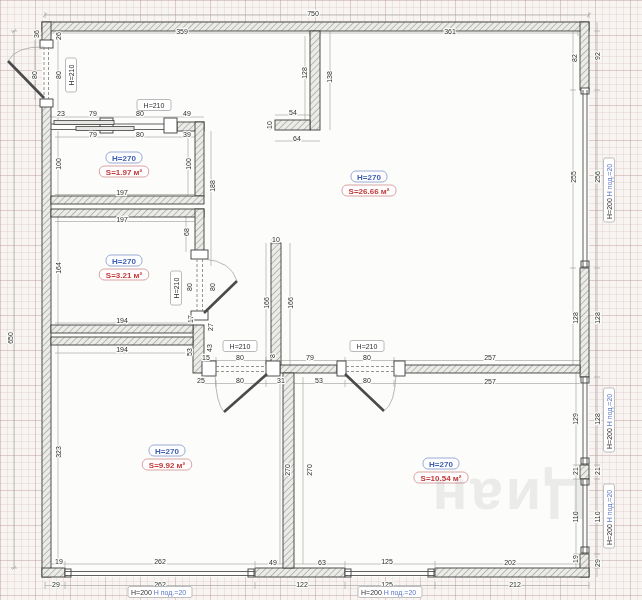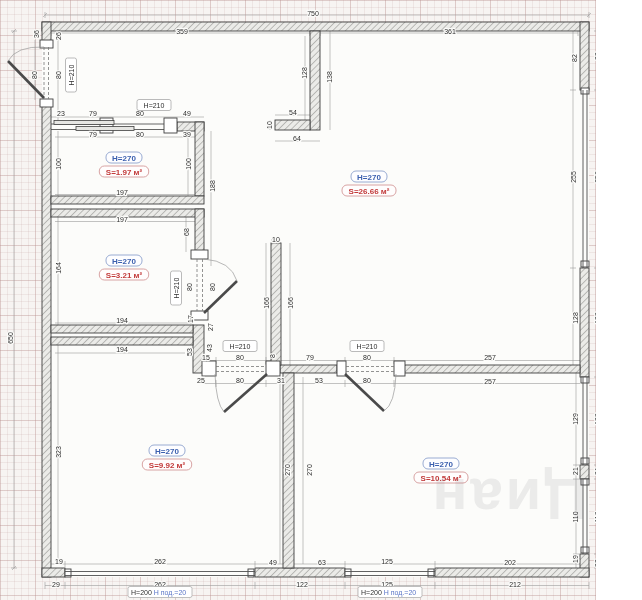--- a/index.html
+++ b/index.html
@@ -1,17 +1,17 @@
 <!DOCTYPE html>
 <html><head>
 <meta charset="utf-8">
 <style>
   html,body{margin:0;padding:0;}
   .stage{
-    position:relative;width:596px;height:600px;overflow:hidden;
+    position:relative;width:642px;height:600px;overflow:hidden;
     background-color:#f7f4f2;
     background-image:
       linear-gradient(rgba(185,140,140,.30) 1px, transparent 1px),
       linear-gradient(90deg, rgba(185,140,140,.30) 1px, transparent 1px),
       linear-gradient(rgba(190,150,150,.16) 1px, transparent 1px),
       linear-gradient(90deg, rgba(190,150,150,.16) 1px, transparent 1px);
     background-size:35px 35px,35px 35px,7px 7px,7px 7px;
     font-family:"Liberation Sans", sans-serif;
   }
   svg{position:absolute;left:0;top:0;}

